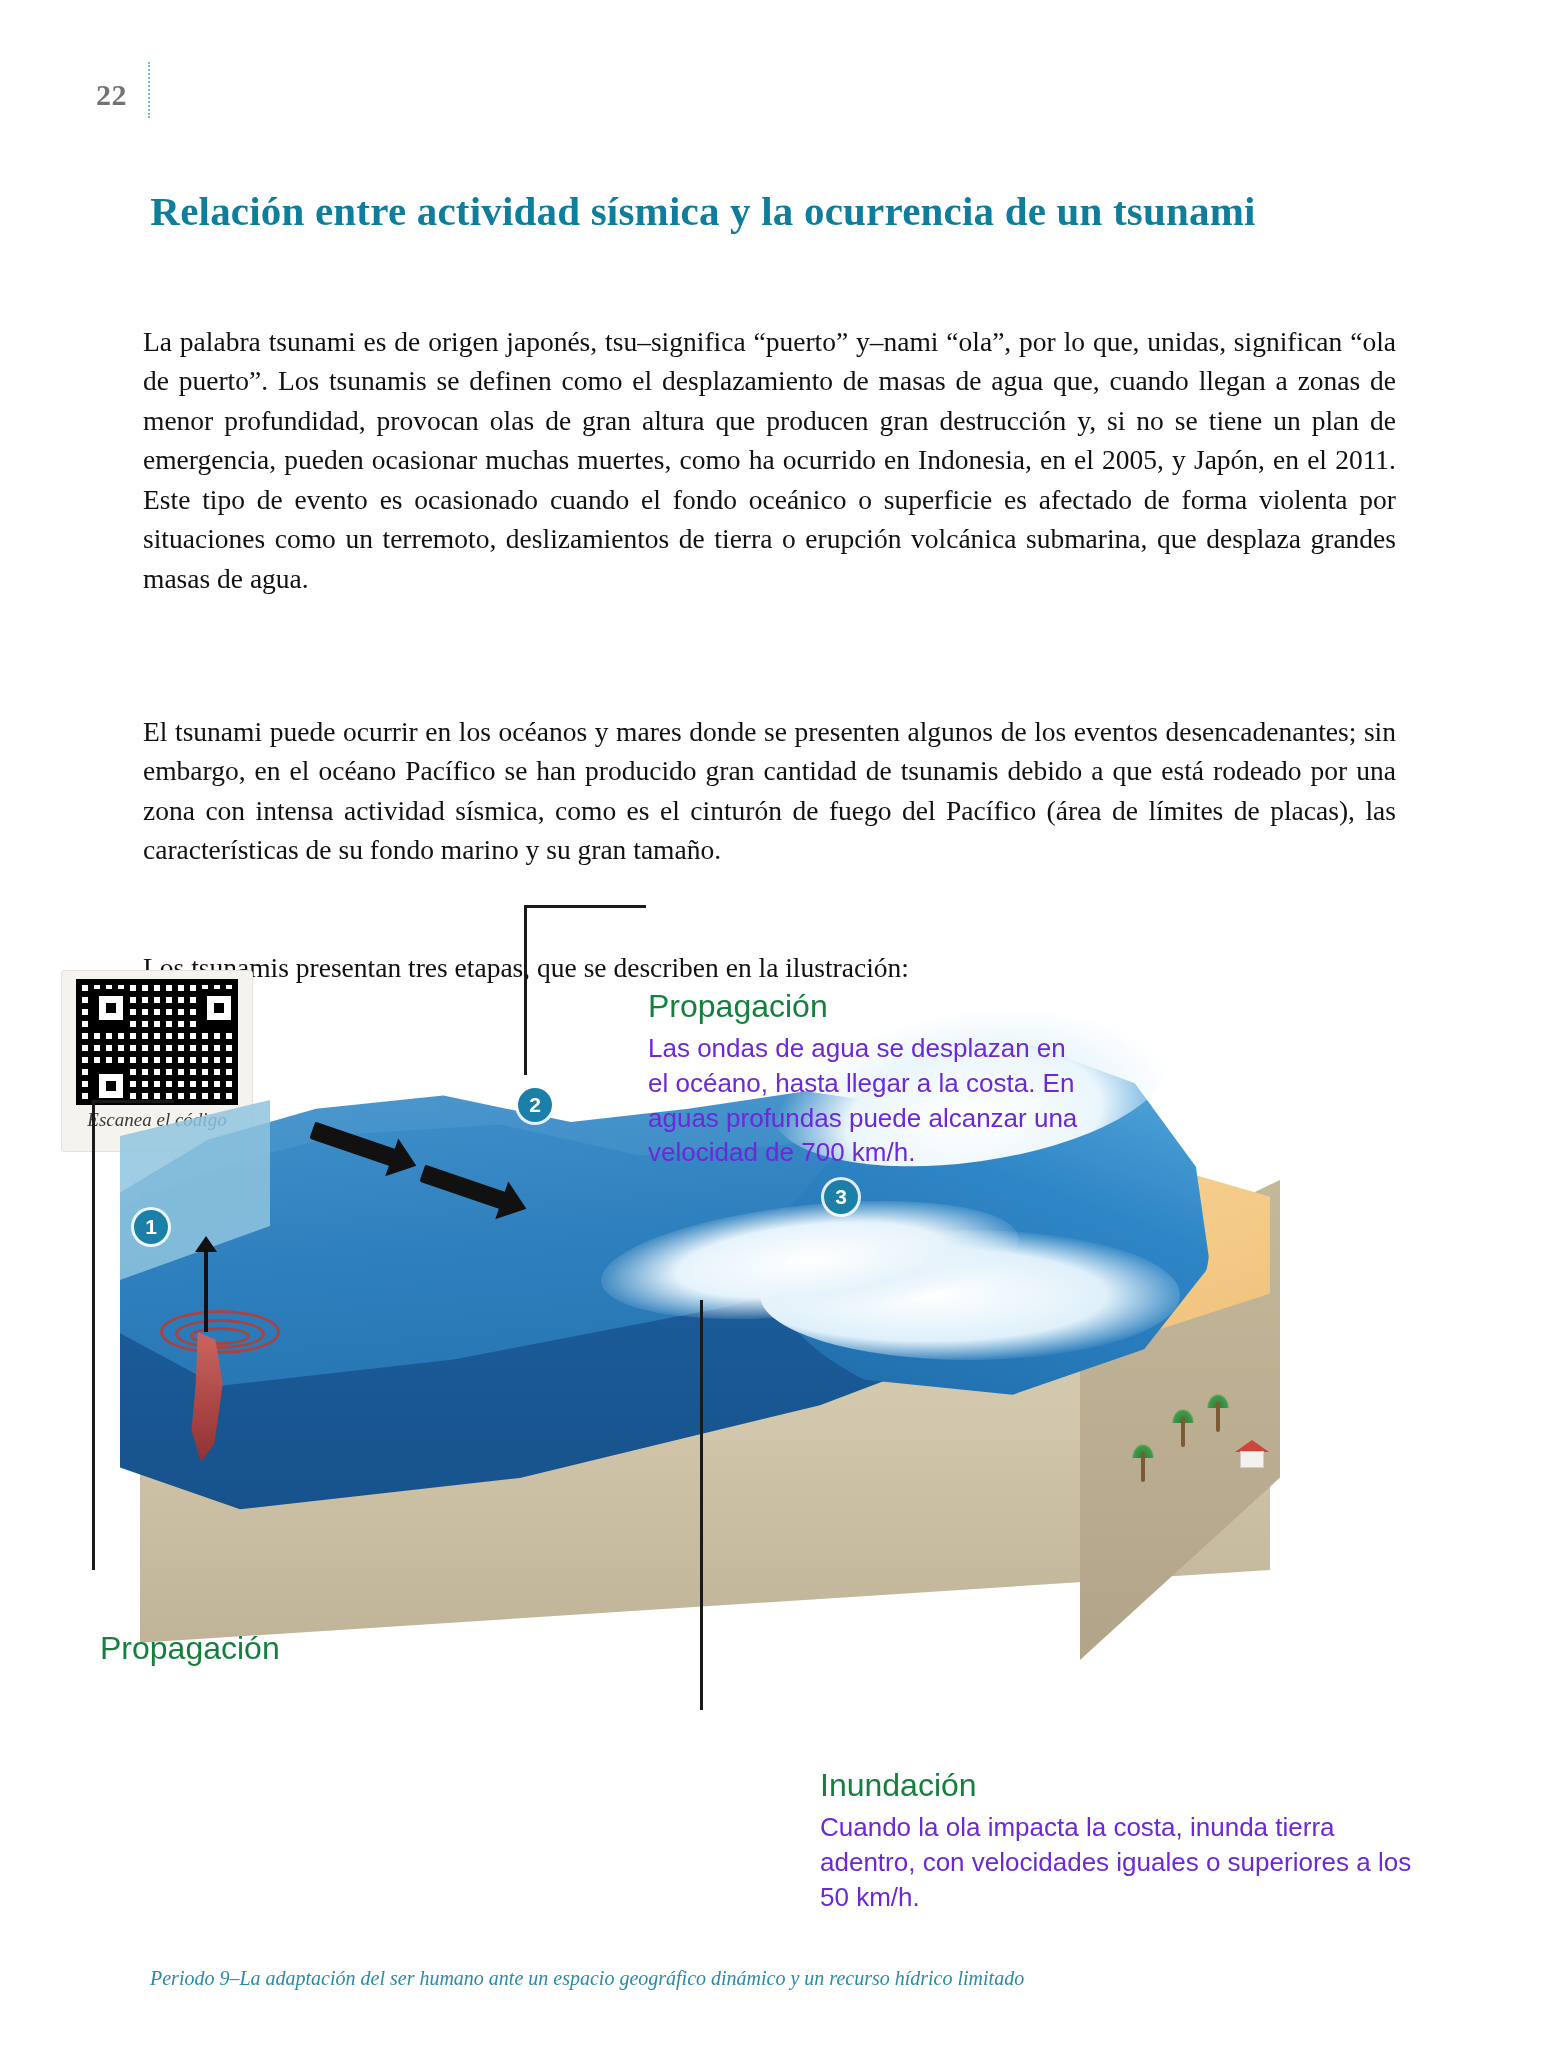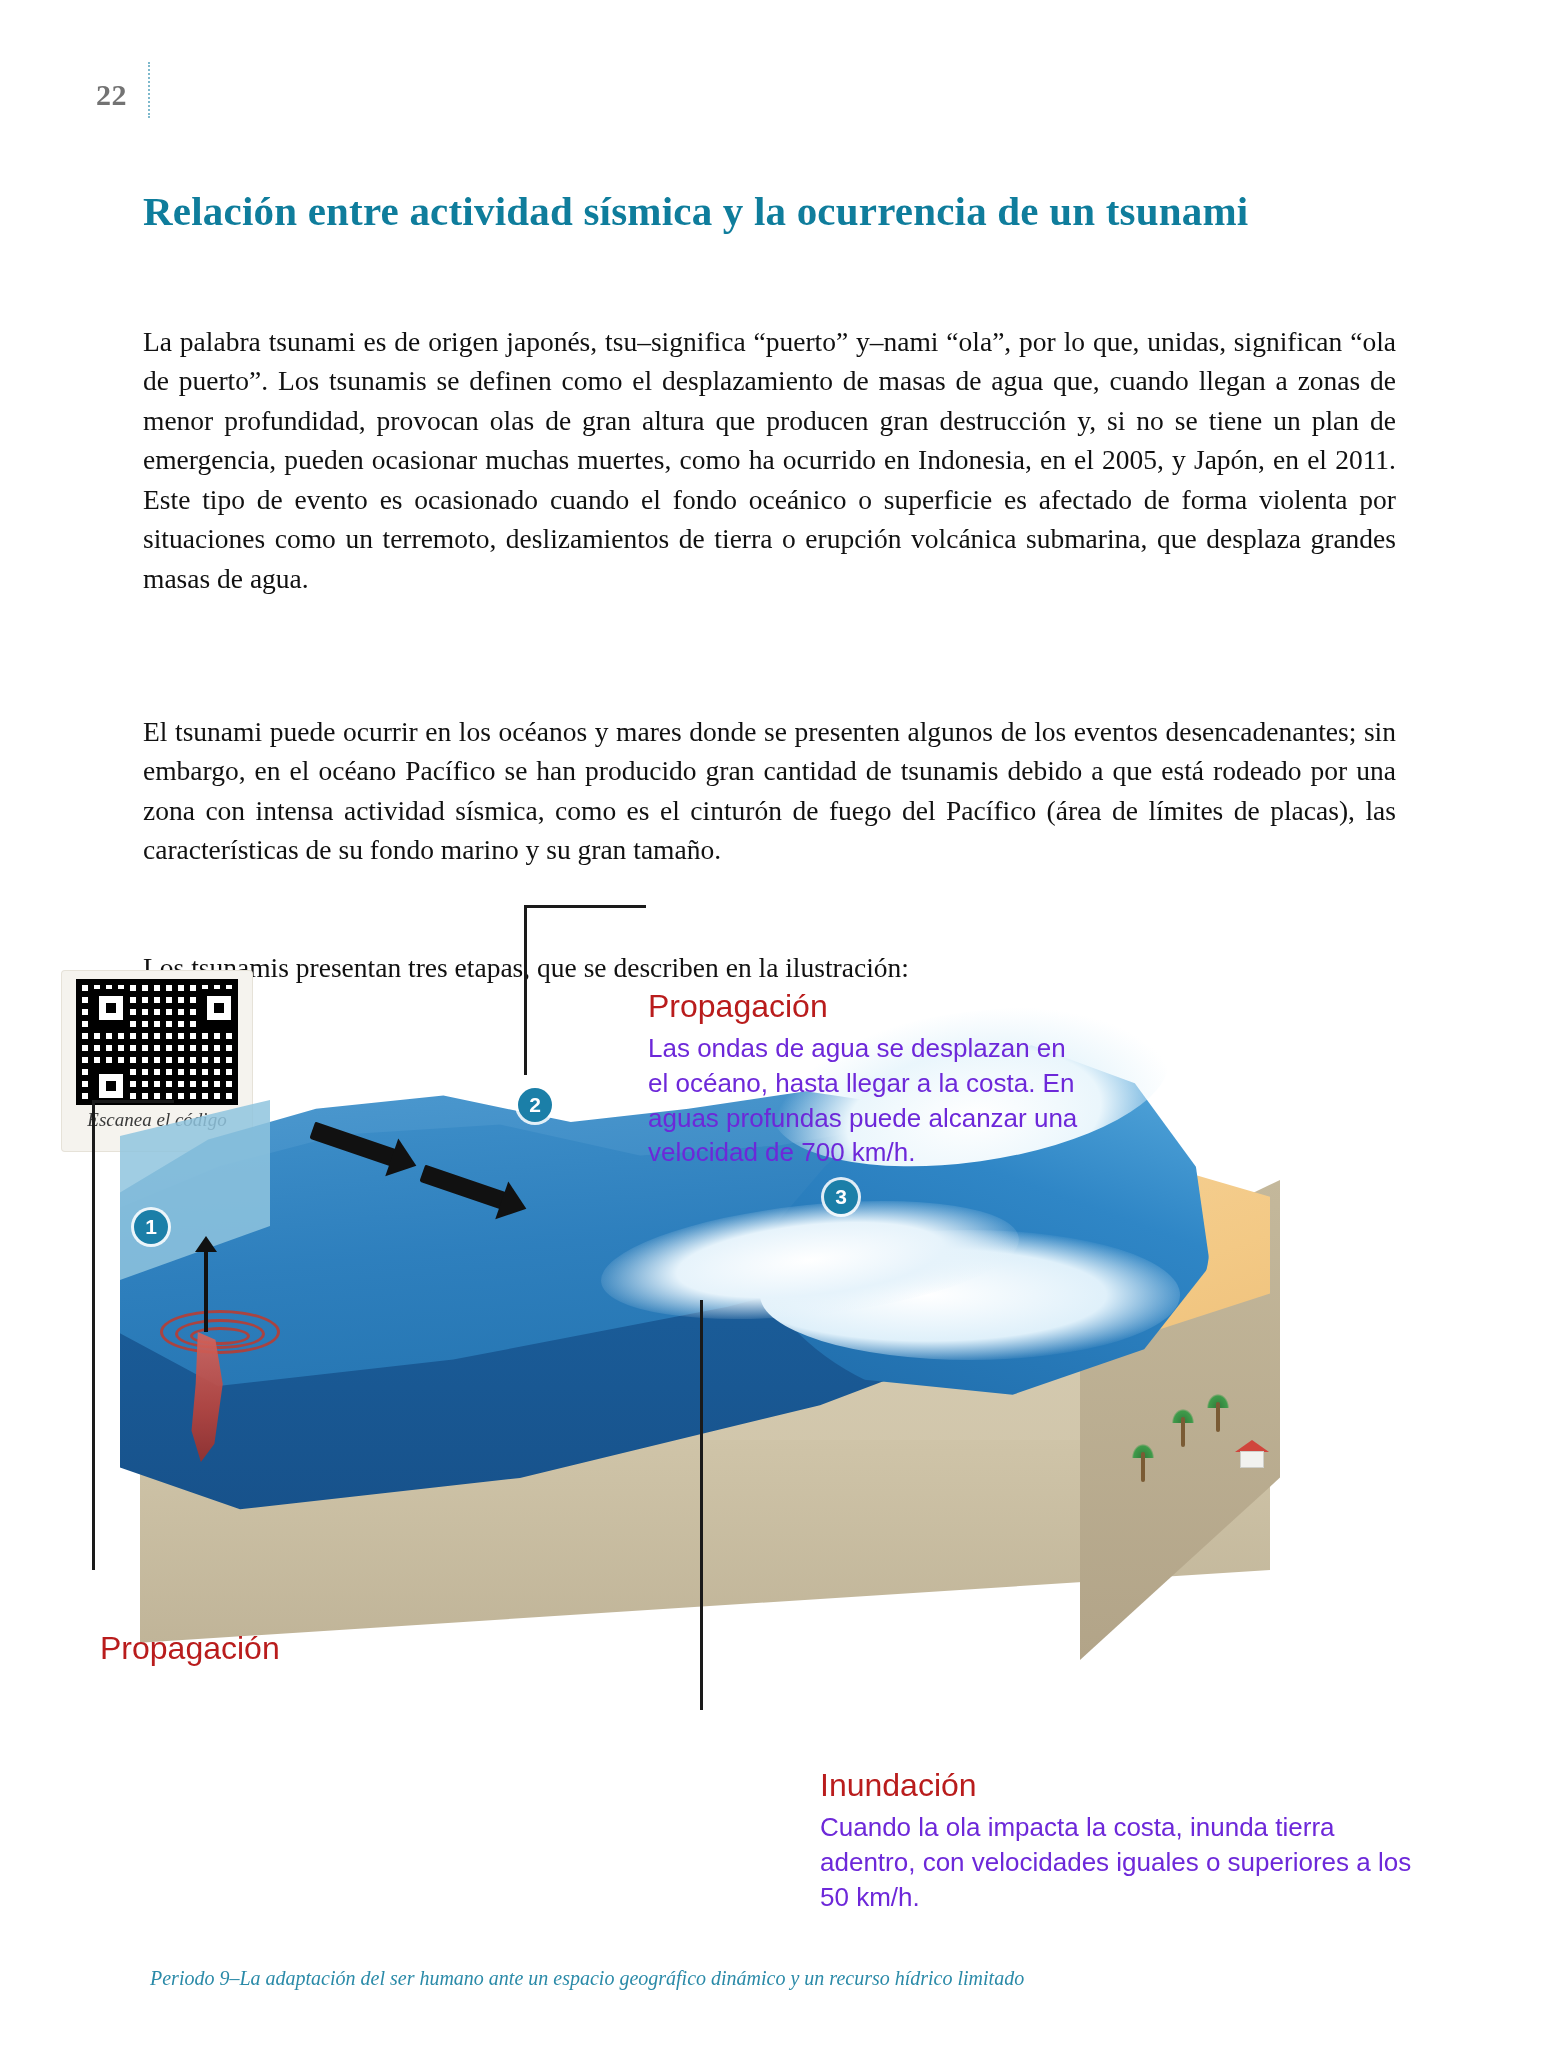--- a/index.html
+++ b/index.html
@@ -34,20 +34,21 @@
   .title {
     position:absolute;
     left:143px; top:158px;
     width:1120px;
     font-family:"Liberation Serif", serif;
     font-weight:bold;
     font-size:41px;
     line-height:1.27;
     color:#0f7d9c;
     letter-spacing:0.2px;
+    text-align:center;
   }
 
   
   .para {
     position:absolute;
     left:143px;
     width:1253px;
     font-family:"Liberation Serif", serif;
     font-size:27.5px;
     line-height:1.44;
@@ -289,21 +290,21 @@
   #leader-prop-v { left:404px; top:-105px; width:3px; height:170px; }
   #leader-prop-h { left:404px; top:-105px; width:122px; height:3px; }
   #leader-gen-v  { left:-28px; top:90px; width:3px; height:470px; }
   #leader-gen-h  { left:-28px; top:90px; width:82px; height:3px; }
   #leader-inun-v { left:580px; top:290px; width:3px; height:410px; }
 
   
   .callout-h {
     font-family:"Liberation Sans", sans-serif;
     font-size:32px;
-    color:#b91c1c;
+    color:#15803d;
     margin:0 0 6px 0;
     font-weight:normal;
   }
   .callout-p {
     font-family:"Liberation Sans", sans-serif;
     font-size:26px;
     line-height:1.34;
     color:#6d28d9;
     margin:0;
   }

